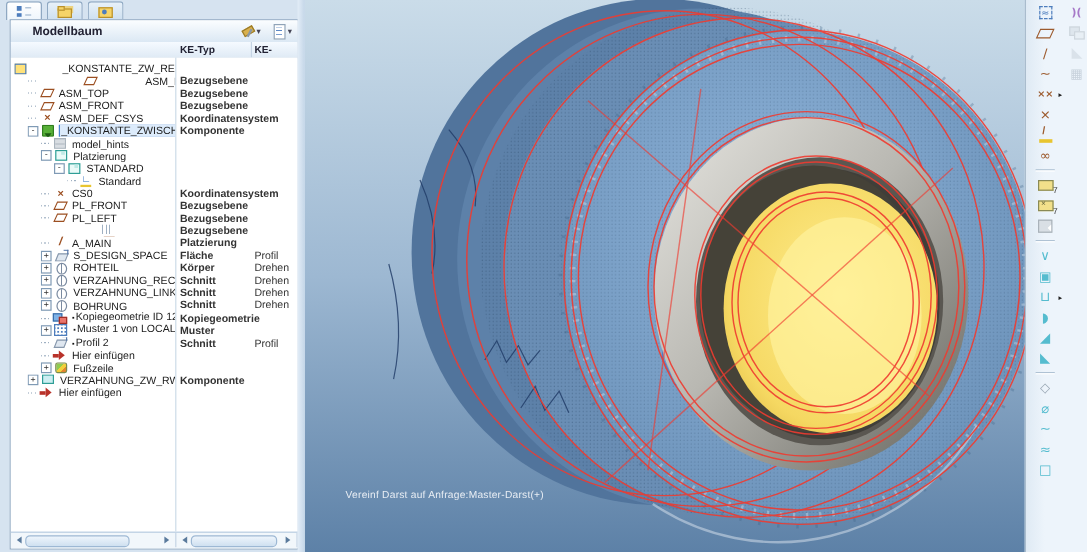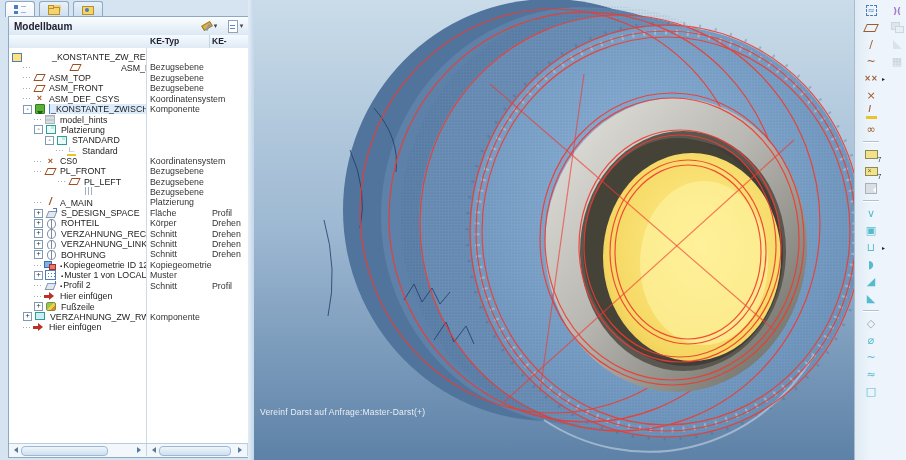--- a/index.html
+++ b/index.html
@@ -17,21 +17,21 @@
       linear-gradient(#9fb6d0,#9fb6d0) 8px 2px/5px 1px no-repeat,
       linear-gradient(#9fb6d0,#9fb6d0) 8px 8px/5px 1px no-repeat;}
   .ti-folder::before{content:"";position:absolute;left:1px;top:3px;width:10px;height:6px;
       background:#f6d468;border:1px solid #b8902c;box-shadow:2px -3px 0 -1px #ecd27f;}
   .ti-folder::after{content:"";position:absolute;left:1px;top:1px;width:4px;height:2px;background:#f6d468;border:1px solid #b8902c;}
   .ti-folderstar::before{content:"";position:absolute;left:1px;top:2px;width:10px;height:7px;background:#f6d468;border:1px solid #b8902c;}
   .ti-folderstar::after{content:"";position:absolute;left:4px;top:4px;width:4px;height:4px;background:#4d7dbd;border-radius:50%;}
   #panel{position:absolute;left:8px;top:16px;width:239px;height:440px;border:1px solid #8fa8c2;background:#fff;}
   #panelhdr{position:absolute;left:0;top:0;right:0;height:18px;background:linear-gradient(#fbfdff,#dbe8f4);
       border-bottom:1px solid #b9cde0;display:flex;align-items:center;}
-  #panelhdr .title{font-size:10px;font-weight:bold;color:#223;padding-left:5px;flex:1;}
+  #panelhdr .title{font-size:10px;font-weight:bold;color:#223;padding-left:18px;flex:1;}
   .hbtn{width:26px;height:15px;display:flex;align-items:center;justify-content:center;gap:1px;}
   .hbi{width:12px;height:12px;position:relative;}
   .hbi-filter::before{content:"";position:absolute;left:1px;top:3px;width:8px;height:4px;background:#d9b04c;border:1px solid #9a7a28;transform:rotate(-30deg);}
   .hbi-filter::after{content:"";position:absolute;left:6px;top:4px;width:2px;height:7px;background:#8a97a5;transform:rotate(28deg);}
   .hbi-list::before{content:"";position:absolute;left:1px;top:0;width:8px;height:11px;background:#fff;border:1px solid #8fa3b8;}
   .hbi-list::after{content:"";position:absolute;left:3px;top:3px;width:5px;height:6px;
       background:repeating-linear-gradient(0deg,#5b87c5 0 1px,transparent 1px 3px);}
   .caret{font-size:7px;color:#445;}
   #colhdr{position:absolute;left:0;top:18px;right:0;height:13px;background:linear-gradient(#f5faff,#dfeaf5);
       border-bottom:1px solid #b9cde0;}
@@ -40,21 +40,21 @@
   #treewrap{position:absolute;left:0;top:31px;right:0;bottom:14px;overflow:hidden;background:#fff;}
   .vline1{position:absolute;left:137px;top:31px;bottom:14px;width:1px;background:#cddbe8;}
   .vline2{position:absolute;left:200px;top:18px;height:13px;width:1px;background:#c5d4e4;}
   #tree{padding-top:4px;}
   .trow{position:relative;height:10.4px;white-space:nowrap;font-size:8.8px;color:#1c1c1c;}
   .namewrap{display:flex;align-items:center;overflow:hidden;height:10.4px;}
   .lbl{line-height:10px;padding:0 1px;}
   .rootlbl{margin-left:24px;}
   .sel .lbl{background:#dcebfb;border:1px solid #4a84d0;margin-top:-1px;}
   .col{position:absolute;top:0;font-size:8.8px;line-height:10.4px;color:#333;}
-  .col.type{left:141px;} .col.sub{left:203px;}
+  .col.type{left:141px;font-weight:bold;} .col.sub{left:203px;}
   .exp{width:9px;height:9px;flex:0 0 9px;box-sizing:border-box;border:1px solid #7f9ab5;background:#fff;
       font:7px/7px "DejaVu Sans Mono",monospace;text-align:center;color:#333;margin-right:2px;}
   .conn{width:8px;height:1px;flex:0 0 8px;margin-right:2px;
       background:repeating-linear-gradient(90deg,#9fb0c2 0 1px,transparent 1px 3px);}
   .bullet::before{content:"▪";font-size:6px;margin-right:1px;color:#111;}
   
   .i{width:13px;height:11px;flex:0 0 13px;position:relative;margin-right:2px;}
   .i-assembly::before{content:"";position:absolute;left:0;top:1px;width:8px;height:7px;background:#ffe27a;border:1px solid #4d7dbd;}
   .i-plane::before{content:"";position:absolute;left:2px;top:2px;width:7px;height:5px;border:1px solid #9c4f21;transform:skewX(-25deg);}
   .i-csys{color:#9c4f21;font:bold 9px/11px "Liberation Sans",sans-serif;text-align:center;}
@@ -93,21 +93,21 @@
   .sb .arl{left:2px;border-right:4px solid #5a7a9c;}
   .sb .arr{right:2px;border-left:4px solid #5a7a9c;}
   .sb .thumb{position:absolute;top:2px;height:8px;border:1px solid #9db8d4;border-radius:4px;
       background:linear-gradient(#eef5fc,#cfe0f0);}
   .sb.left .thumb{left:12px;width:85px;}
   .sb.right .thumb{left:12px;width:70px;}
   
   #splitter{position:absolute;left:248px;top:0;width:6px;height:460px;background:linear-gradient(90deg,#e3edf7,#c4d6e8);}
   #gfx{position:absolute;left:254px;top:0;width:600px;height:460px;}
   #gfx svg{position:absolute;left:0;top:0;}
-  .ovl{position:absolute;color:#e9eef4;font-size:8.5px;letter-spacing:.2px;}
+  .ovl{position:absolute;color:#e9eef4;font-size:8.5px;letter-spacing:.2px;margin-left:28px;}
   #ovl-msg{left:6px;top:407px;}
   #ovl-status{left:4px;top:444px;display:flex;align-items:center;gap:3px;}
   #ovl-status .field{width:26px;height:10px;background:#fff;border:1px solid #9ab;}
   
   #rtb{position:absolute;left:854px;top:0;width:52px;height:460px;background:linear-gradient(90deg,#dfeaf4,#edf4fb 30%);
       border-left:1px solid #a9bccd;}
   #rtb-main{position:absolute;left:6px;top:2px;width:20px;}
   #rtb-sec{position:absolute;left:33px;top:2px;width:18px;}
   .tb-btn{height:17px;width:20px;display:flex;align-items:center;justify-content:center;position:relative;}
   #rtb-sec .tb-btn{width:18px;}
@@ -249,21 +249,21 @@
         </div>
         <div class="trow">
           <div class="namewrap" style="margin-left: 25px; width: 112px;">
             <span class="conn"></span>
             <span class="i i-plane"></span>
             <span class="lbl">PL_FRONT</span>
           </div>
           <span class="col type">Bezugsebene</span>
         </div>
         <div class="trow">
-          <div class="namewrap" style="margin-left: 25px; width: 112px; justify-content: center;">
+          <div class="namewrap" style="margin-left: 25px; width: 112px;">
             <span class="conn"></span>
             <span class="i i-plane"></span>
             <span class="lbl">PL_LEFT</span>
           </div>
           <span class="col type">Bezugsebene</span>
         </div>
         <div class="trow">
           <div class="namewrap" style="margin-left: 25px; width: 112px; flex-direction: column;">
             <span class="conn"></span>
             <span class="i i-plane"></span>

